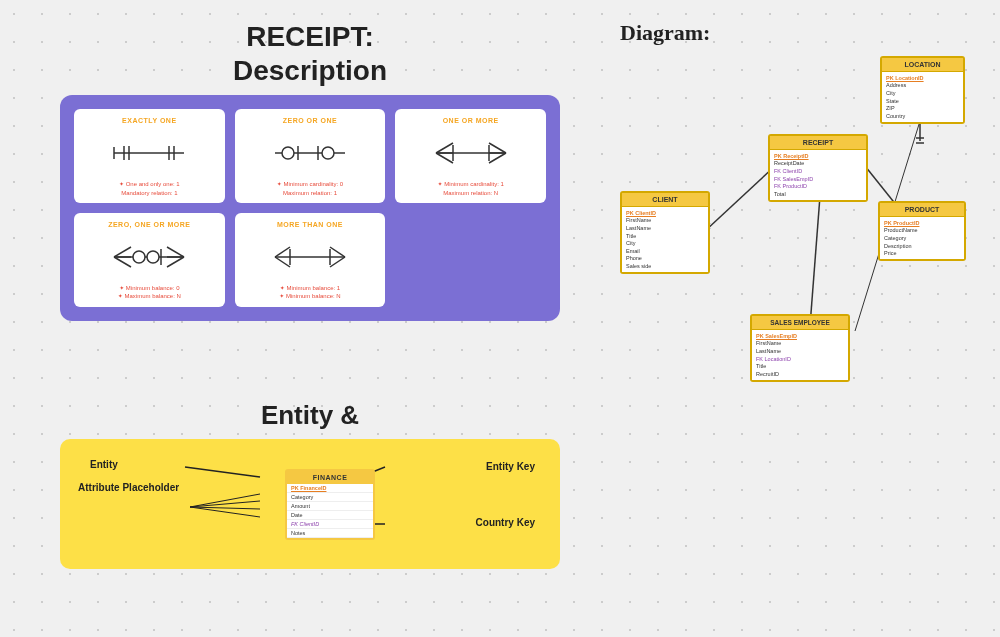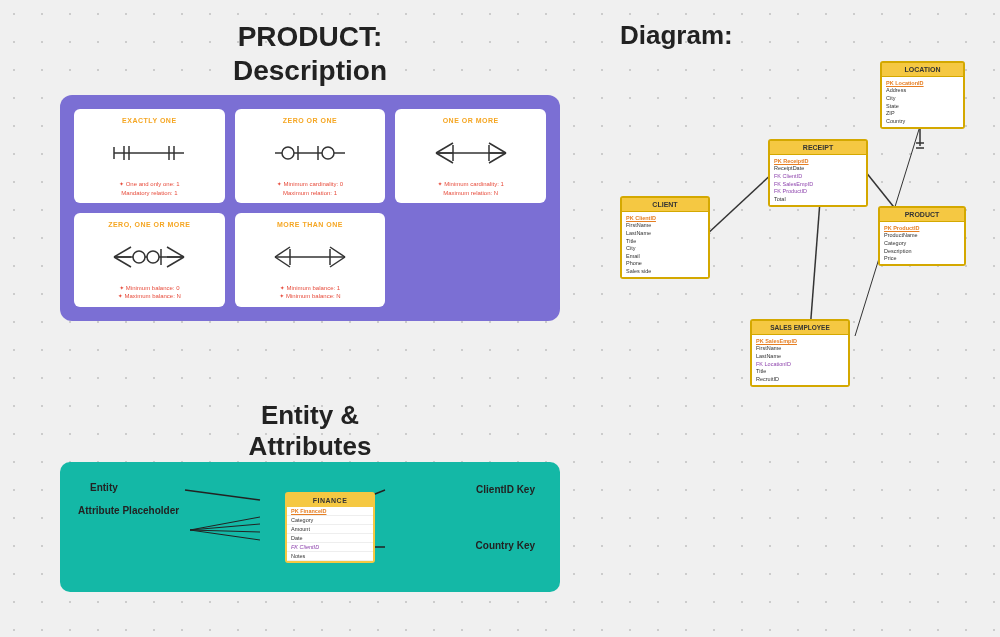--- a/index.html
+++ b/index.html
@@ -89,23 +89,24 @@
       left: 60px;
       width: 500px;
     }
     .entity-title {
       text-align: center;
       font-size: 26px;
       font-weight: 900;
       font-family: 'Arial Black', sans-serif;
       color: #222;
       line-height: 1.2;
+      margin-bottom: 8px;
     }
     .entity-box {
-      background-color: #14b8a6;
+      background-color: #fde047;
       border-radius: 10px;
       padding: 16px 20px;
       height: 130px;
       position: relative;
       display: flex;
       align-items: center;
       justify-content: center;
     }
     .entity-finance-card {
       background: white;
@@ -151,23 +152,23 @@
     .label-pk { top: 20px; right: 30px; }
 
     
     .diagram-container {
       position: absolute;
       top: 20px;
       left: 620px;
       width: 360px;
     }
     .diagram-title {
-      font-size: 26px;
+      font-size: 22px;
       font-weight: 900;
-      font-family: Liberation Sans, sans-serif;
+      font-family: Liberation Serif, serif;
       color: #222;
       margin-bottom: 10px;
     }
     .diagram-area {
       position: relative;
       width: 360px;
       height: 400px;
     }
 
     
@@ -214,21 +215,21 @@
       width: 100%;
       height: 100%;
       pointer-events: none;
     }
   </style>
 </head>
 <body>
 
 <div class="legend-container">
   <div class="legend-title">
-    <span>PRODUCT:</span><br>
+    <span>RECEIPT:</span><br>
     <span>Description</span>
   </div>
   <div class="legend-box">
 
     <div class="legend-card">
       <div class="legend-card-title">EXACTLY ONE</div>
       <div class="legend-symbol">
         <svg class="crow-symbol" viewBox="0 0 80 50">
 
           <line x1="5" y1="25" x2="75" y2="25" stroke="#333" stroke-width="1.5"></line>
@@ -343,26 +344,25 @@
         <span>✦ Minimum balance: N</span>
       </div>
     </div>
 
   </div>
 </div>
 
 <div class="entity-section">
   <div class="entity-title">
     <span>Entity &amp;</span><br>
-    <span>Attributes</span>
   </div>
   <div class="entity-box">
 
     <span class="entity-label label-entity">Entity</span>
-    <span class="entity-label label-pk" style="font-size:10px;font-weight:bold;color:#222;top:22px;right:25px;position:absolute;">ClientID Key</span>
+    <span class="entity-label label-pk" style="font-size:10px;font-weight:bold;color:#222;top:22px;right:25px;position:absolute;">Entity Key</span>
 
     <div style="position:absolute;left:18px;top:38px;">
       <span style="font-size:10px;font-weight:bold;color:#222;">Attribute Placeholder</span>
     </div>
 
     <span style="position:absolute;right:25px;top:78px;font-size:10px;font-weight:bold;color:#222;">Country Key</span>
 
     <div class="entity-finance-card" style="margin-left:40px;">
       <div class="entity-finance-header">FINANCE</div>
       <div class="entity-finance-body">

